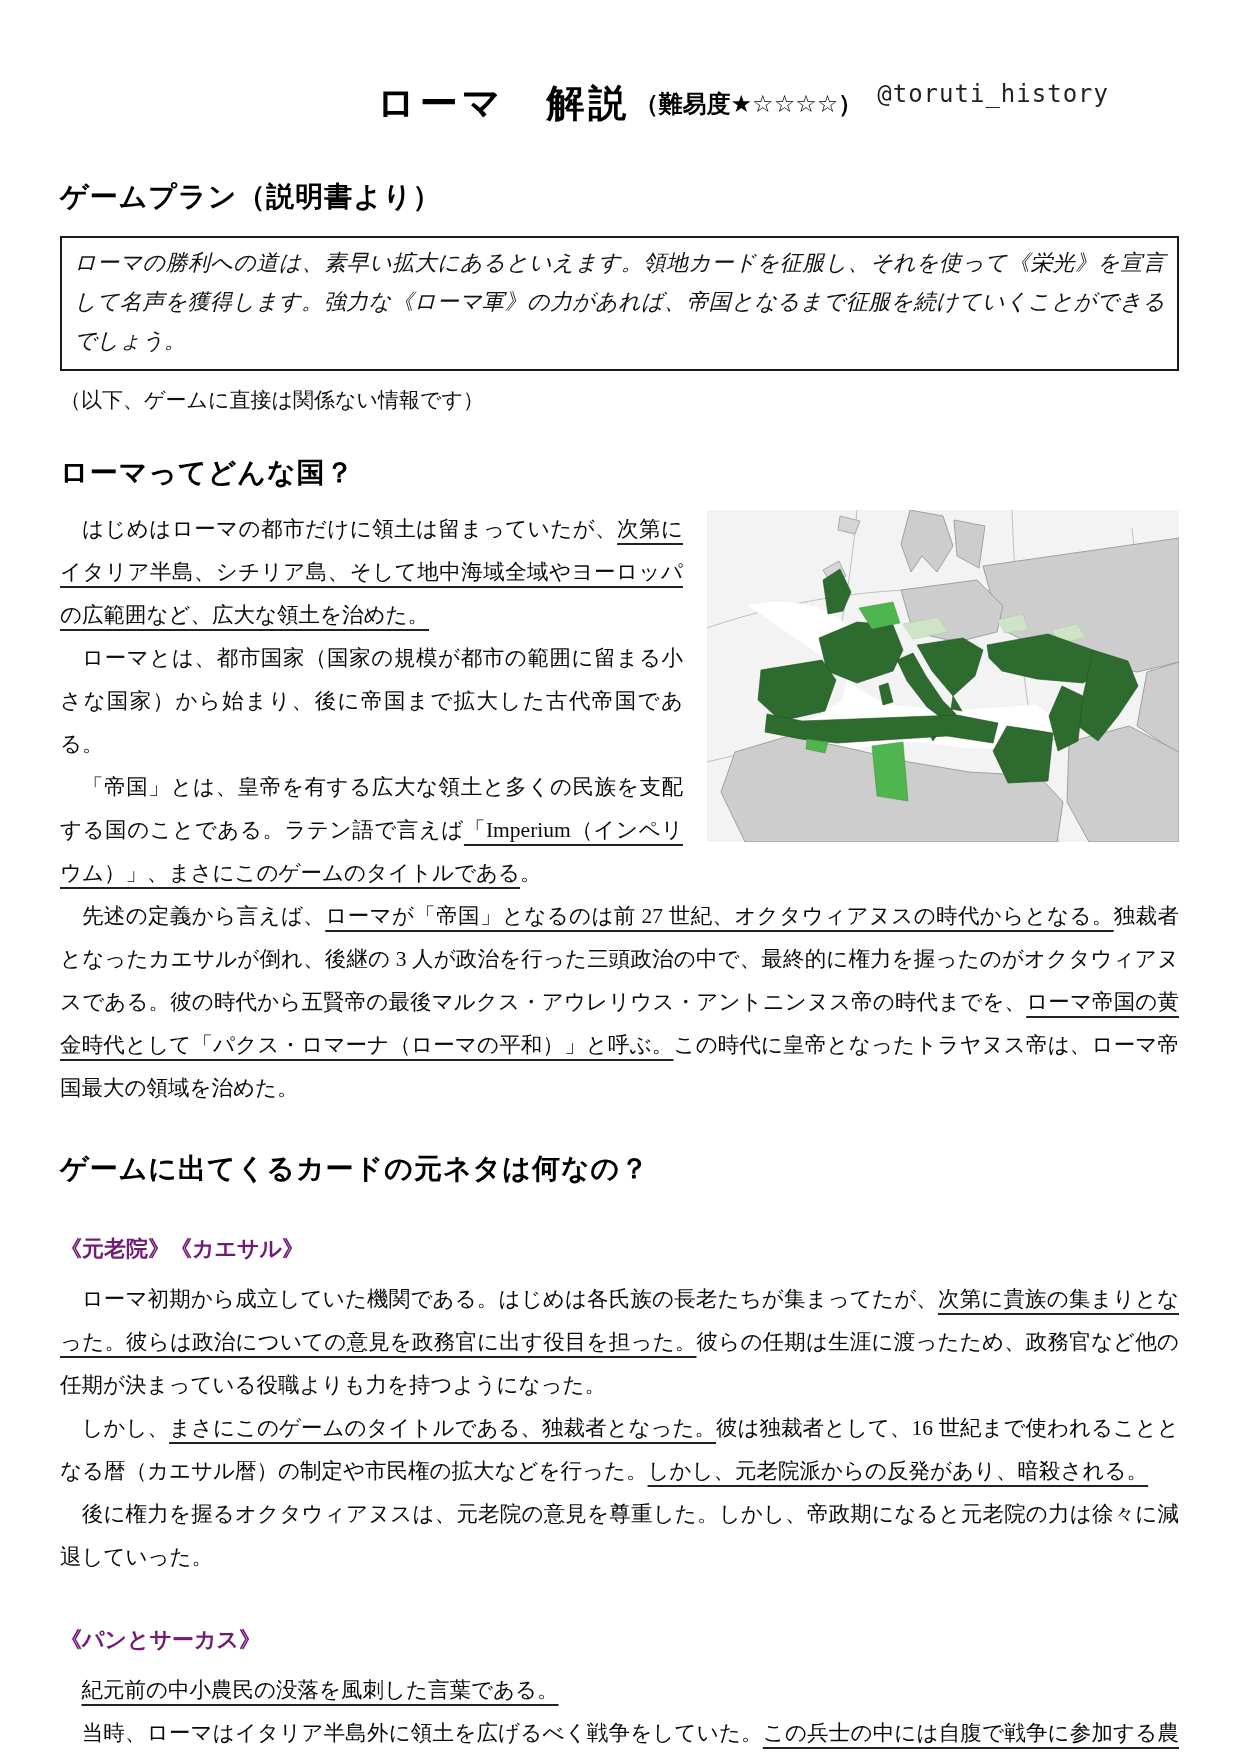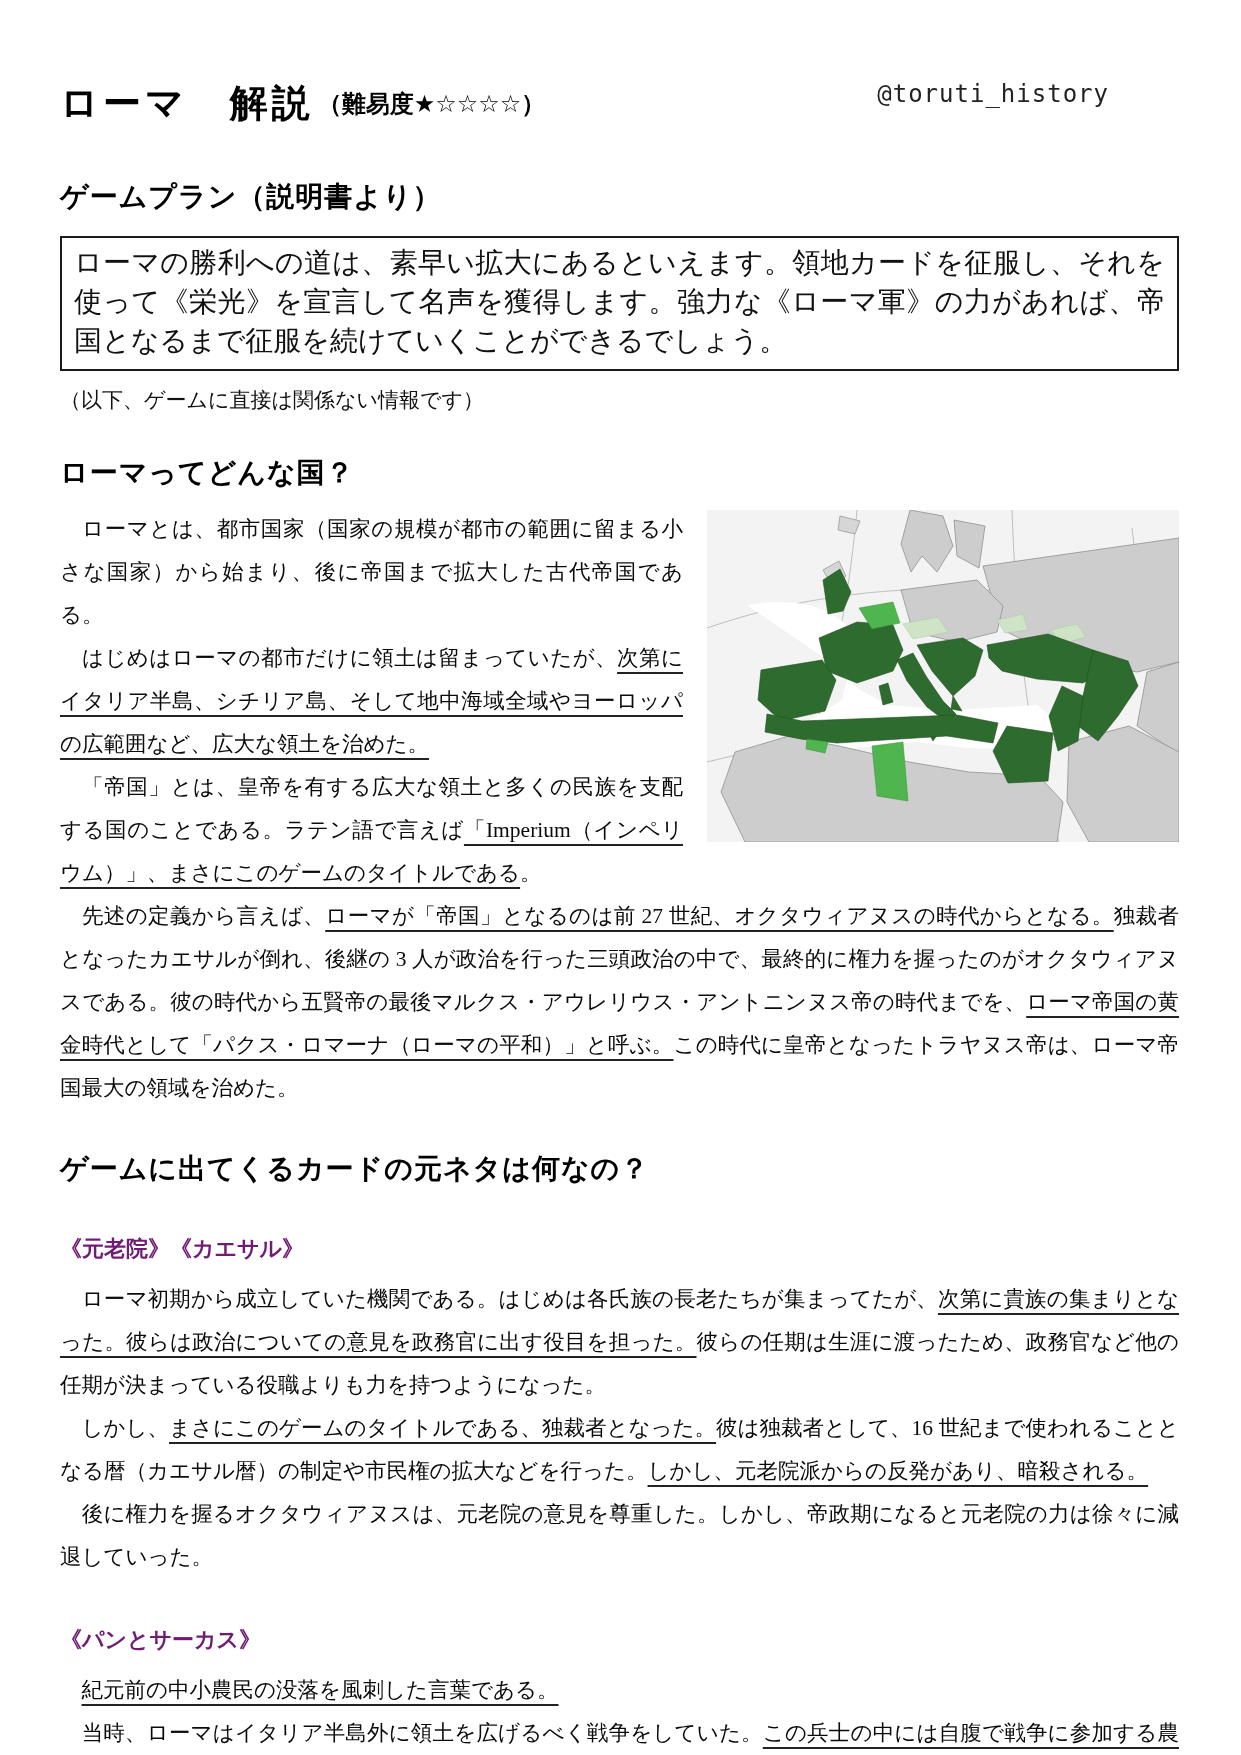--- a/index.html
+++ b/index.html
@@ -5,21 +5,21 @@
   * { margin:0; padding:0; box-sizing:border-box; }
   html,body { background:#fff; }
   body{
     width:1241px; min-height:1755px;
     font-family:"Liberation Serif","DejaVu Serif",serif;
     color:#111;
   }
   .page{ width:1241px; min-height:1755px; padding:78px 62px 40px 60px; position:relative; }
 
   
-  .titlebar{ position:relative; text-align:left; height:60px; }
+  .titlebar{ position:relative; text-align:center; height:60px; }
   .title-main{
     font-family:"Liberation Sans","DejaVu Sans",sans-serif;
     font-weight:bold; font-size:38px; letter-spacing:4px; color:#000;
     vertical-align:middle;
   }
   .title-suffix{
     font-family:"Liberation Sans","DejaVu Sans",sans-serif;
     font-weight:bold; font-size:24px; color:#000; vertical-align:middle; margin-left:4px;
   }
   .handle{
@@ -39,21 +39,21 @@
   h3.card{
     font-family:"Liberation Sans","DejaVu Sans",sans-serif;
     font-weight:bold; font-size:22px; color:#701a75; margin-top:46px;
   }
 
   
   .plan-box{
     margin-top:20px; border:2px solid #1b1b1b;
     padding:5px 12px 9px 12px;
   }
-  .plan-box p{ font-size:28px; line-height:39px; text-align:justify; }
+  .plan-box p{ font-size:22px; line-height:39px; text-align:justify;font-style:italic; }
 
   .center-note{
     margin-top:15px; text-align:left; font-size:21px; color:#111;
   }
 
   
   .body-p{
     font-size:21.5px; line-height:43px; text-align:justify; color:#0a0a0a;
   }
   .u{
@@ -147,22 +147,22 @@
           <path d="M60,204 L95,211 L250,205 L291,213 L286,233 L240,226 L130,233 L94,229 L58,222 Z"></path>
         </g>
 
         <g class="clients" fill="#4fb54f">
           <path d="M152,98 L186,92 L193,113 L165,119 Z"></path>
           <path d="M165,236 L196,232 L201,291 L170,286 Z"></path>
           <path d="M100,229 l21,3 l-3,11 l-19,-4 Z"></path>
         </g>
       </svg>
     </div>
+    <p class="body-p"><span>　はじめはローマの都市だけに領土は留まっていたが、</span><span class="u">次第にイタリア半島、シチリア島、そして地中海域全域やヨーロッパの広範囲など、広大な領土を治めた。</span></p>
     <p class="body-p"><span>　ローマとは、都市国家（国家の規模が都市の範囲に留まる小さな国家）から始まり、後に帝国まで拡大した古代帝国である。</span></p>
-    <p class="body-p"><span>　はじめはローマの都市だけに領土は留まっていたが、</span><span class="u">次第にイタリア半島、シチリア島、そして地中海域全域やヨーロッパの広範囲など、広大な領土を治めた。</span></p>
     <p class="body-p"><span>　「帝国」とは、皇帝を有する広大な領土と多くの民族を支配する国のことである。ラテン語で言えば</span><span class="u">「Imperium（インペリウム）」、まさにこのゲームのタイトルである</span><span>。</span></p>
     <p class="body-p"><span>　先述の定義から言えば、</span><span class="u">ローマが「帝国」となるのは前 27 世紀、オクタウィアヌスの時代からとなる。</span><span>独裁者となったカエサルが倒れ、後継の 3 人が政治を行った三頭政治の中で、最終的に権力を握ったのがオクタウィアヌスである。彼の時代から五賢帝の最後マルクス・アウレリウス・アントニンヌス帝の時代までを、</span><span class="u">ローマ帝国の黄金時代として「パクス・ロマーナ（ローマの平和）」と呼ぶ。</span><span>この時代に皇帝となったトラヤヌス帝は、ローマ帝国最大の領域を治めた。</span></p>
   </div>
 
   <h2 class="sec h-cards">ゲームに出てくるカードの元ネタは何なの？</h2>
 
   <h3 class="card">《元老院》《カエサル》</h3>
   <p class="body-p cards-first"><span>　ローマ初期から成立していた機関である。はじめは各氏族の長老たちが集まってたが、</span><span class="u">次第に貴族の集まりとなった。彼らは政治についての意見を政務官に出す役目を担った。</span><span>彼らの任期は生涯に渡ったため、政務官など他の任期が決まっている役職よりも力を持つようになった。</span></p>
   <p class="body-p gap-top"><span>　しかし、</span><span class="u">まさにこのゲームのタイトルである、独裁者となった。</span><span>彼は独裁者として、16 世紀まで使われることとなる暦（カエサル暦）の制定や市民権の拡大などを行った。</span><span class="u">しかし、元老院派からの反発があり、暗殺される。</span></p>
   <p class="body-p gap-top"><span>　後に権力を握るオクタウィアヌスは、元老院の意見を尊重した。しかし、帝政期になると元老院の力は徐々に減退していった。</span></p>

